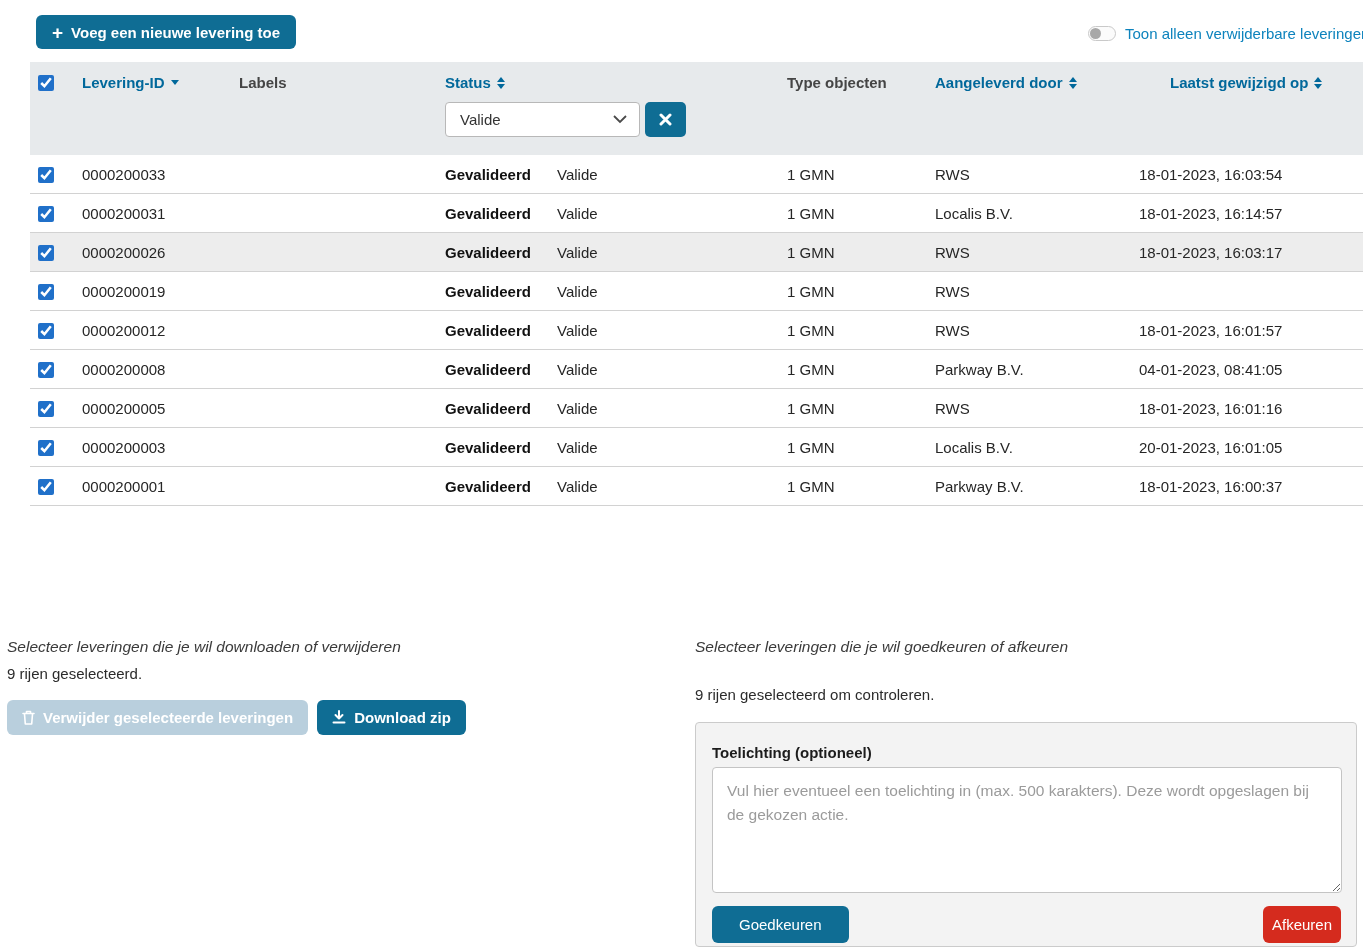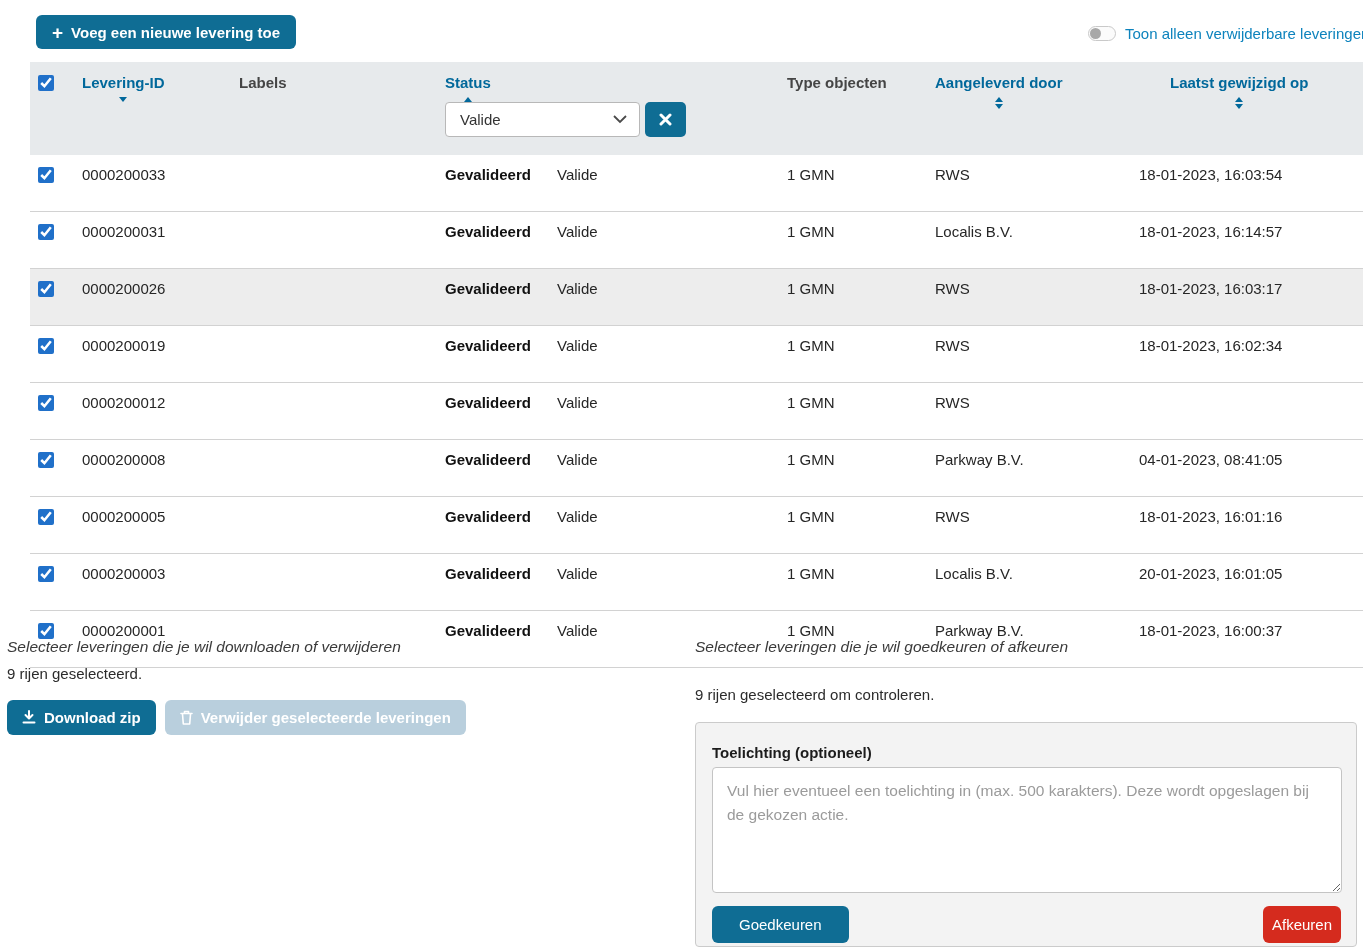--- a/index.html
+++ b/index.html
@@ -28,39 +28,39 @@
   .toggle-group{position:absolute;left:1088px;top:25px;width:275px;display:flex;align-items:center;
                 gap:9px;white-space:nowrap;overflow:hidden;}
   .toggle{position:relative;width:28px;height:15px;border-radius:8px;border:1px solid #c9c9c9;
           background:#fbfbfb;flex:0 0 auto;cursor:pointer;}
   .toggle .knob{position:absolute;left:1px;top:1px;width:11px;height:11px;border-radius:50%;background:#a8a8a8;}
   .toggle-label{color:var(--link-light);font-size:15px;cursor:pointer;}
 
   
   .tbl{position:absolute;left:30px;top:62px;width:1333px;}
   .tbl-head{position:relative;height:93px;background:var(--header-bg);}
-  .hcell{position:absolute;top:12px;display:flex;align-items:center;gap:6px;font-size:15px;font-weight:bold;flex-direction:column;}
+  .hcell{position:absolute;top:12px;display:flex;align-items:center;gap:6px;font-size:15px;font-weight:bold;}
   .hcell.sortable{color:var(--link);cursor:pointer;}
   .hcell.plain{color:#454545;}
   .tri-up{width:0;height:0;border-left:4px solid transparent;border-right:4px solid transparent;
           border-bottom:5px solid var(--link);}
   .tri-down{width:0;height:0;border-left:4px solid transparent;border-right:4px solid transparent;
             border-top:5px solid var(--link);}
   .sort-both{display:inline-flex;flex-direction:column;gap:2px;}
   .hcb{position:absolute;left:8px;top:13px;width:16px;height:16px;accent-color:#2070c9;cursor:pointer;}
 
   .status-filter{position:absolute;left:415px;top:40px;width:195px;height:35px;background:#fff;
                  border:1px solid #b8b8b8;border-radius:4px;display:flex;align-items:center;
                  padding:0 12px 0 14px;font-size:15px;color:#333;cursor:pointer;}
   .status-filter .val{flex:1;}
   .clear-filter{position:absolute;left:615px;top:40px;width:41px;height:35px;background:var(--primary);
                 border-radius:5px;}
 
   .rows{position:relative;}
-  .row{position:relative;height:57px;border-bottom:1px solid var(--row-border);background:#fff;cursor:pointer;}
+  .row{position:relative;height:39px;border-bottom:1px solid var(--row-border);background:#fff;cursor:pointer;}
   .row.highlight{background:var(--row-highlight);}
   .row input{position:absolute;left:8px;top:12px;width:16px;height:16px;accent-color:#2070c9;cursor:pointer;}
   .cell{position:absolute;top:0;line-height:40.7px;font-size:15px;color:#262626;white-space:nowrap;}
   .c-id{left:52px;}
   .c-status{left:415px;font-weight:bold;color:#111;}
   .c-valid{left:527px;}
   .c-type{left:757px;}
   .c-supplier{left:905px;}
   .c-modified{left:1109px;}
   .h-id{left:52px;} .h-labels{left:209px;} .h-status{left:415px;}
@@ -183,29 +183,29 @@
         <span class="cell c-supplier">RWS</span>
         <span class="cell c-modified">18-01-2023, 16:03:17</span>
       </div>
       <div class="row">
         <input type="checkbox" checked="" style="">
         <span class="cell c-id">0000200019</span>
         <span class="cell c-status">Gevalideerd</span>
         <span class="cell c-valid">Valide</span>
         <span class="cell c-type">1 GMN</span>
         <span class="cell c-supplier">RWS</span>
-        <span class="cell c-modified">18-01-2023, 16:02:34</span>
       </div>
       <div class="row">
         <input type="checkbox" checked="" style="">
         <span class="cell c-id">0000200012</span>
         <span class="cell c-status">Gevalideerd</span>
         <span class="cell c-valid">Valide</span>
         <span class="cell c-type">1 GMN</span>
         <span class="cell c-supplier">RWS</span>
+        <span class="cell c-modified">18-01-2023, 16:01:57</span>
       </div>
       <div class="row">
         <input type="checkbox" checked="" style="">
         <span class="cell c-id">0000200008</span>
         <span class="cell c-status">Gevalideerd</span>
         <span class="cell c-valid">Valide</span>
         <span class="cell c-type">1 GMN</span>
         <span class="cell c-supplier">Parkway B.V.</span>
         <span class="cell c-modified">04-01-2023, 08:41:05</span>
       </div>
@@ -236,32 +236,32 @@
         <span class="cell c-supplier">Parkway B.V.</span>
         <span class="cell c-modified">18-01-2023, 16:00:37</span>
       </div>
     </div>
   </div>
 
   <div class="dl-section">
     <div class="section-heading">Selecteer leveringen die je wil downloaden of verwijderen</div>
     <div class="dl-count">9 rijen geselecteerd.</div>
     <div class="dl-buttons">
+      <button class="btn del-btn">
+        <svg width="13" height="15" viewBox="0 0 13 15">
+          <path d="M1 3.5 h11 M4.5 3 V1.5 h4 V3 M2.5 4 l0.8 10 h6.4 l0.8 -10" fill="none" stroke="#fff" stroke-width="1.6" stroke-linecap="round" stroke-linejoin="round"></path>
+        </svg>
+        <span>Verwijder geselecteerde leveringen</span>
+      </button>
       <button class="btn dl-btn">
         <svg width="14" height="15" viewBox="0 0 14 15">
           <path d="M7 1 v7 M3.5 5 L7 8.5 L10.5 5" fill="none" stroke="#fff" stroke-width="2" stroke-linecap="round" stroke-linejoin="round"></path>
           <path d="M1.5 12.5 h11" stroke="#fff" stroke-width="2" stroke-linecap="round"></path>
         </svg>
         <span>Download zip</span>
-      </button>
-      <button class="btn del-btn">
-        <svg width="13" height="15" viewBox="0 0 13 15">
-          <path d="M1 3.5 h11 M4.5 3 V1.5 h4 V3 M2.5 4 l0.8 10 h6.4 l0.8 -10" fill="none" stroke="#fff" stroke-width="1.6" stroke-linecap="round" stroke-linejoin="round"></path>
-        </svg>
-        <span>Verwijder geselecteerde leveringen</span>
       </button>
     </div>
   </div>
 
   <div class="section-heading rv-heading">Selecteer leveringen die je wil goedkeuren of afkeuren</div>
   <div class="rv-count">9 rijen geselecteerd om controleren.</div>
 
   <div class="rv-panel">
     <div class="rv-label">Toelichting (optioneel)</div>
     <textarea class="rv-textarea" placeholder="Vul hier eventueel een toelichting in (max. 500 karakters). Deze wordt opgeslagen bij de gekozen actie." style=""></textarea>

